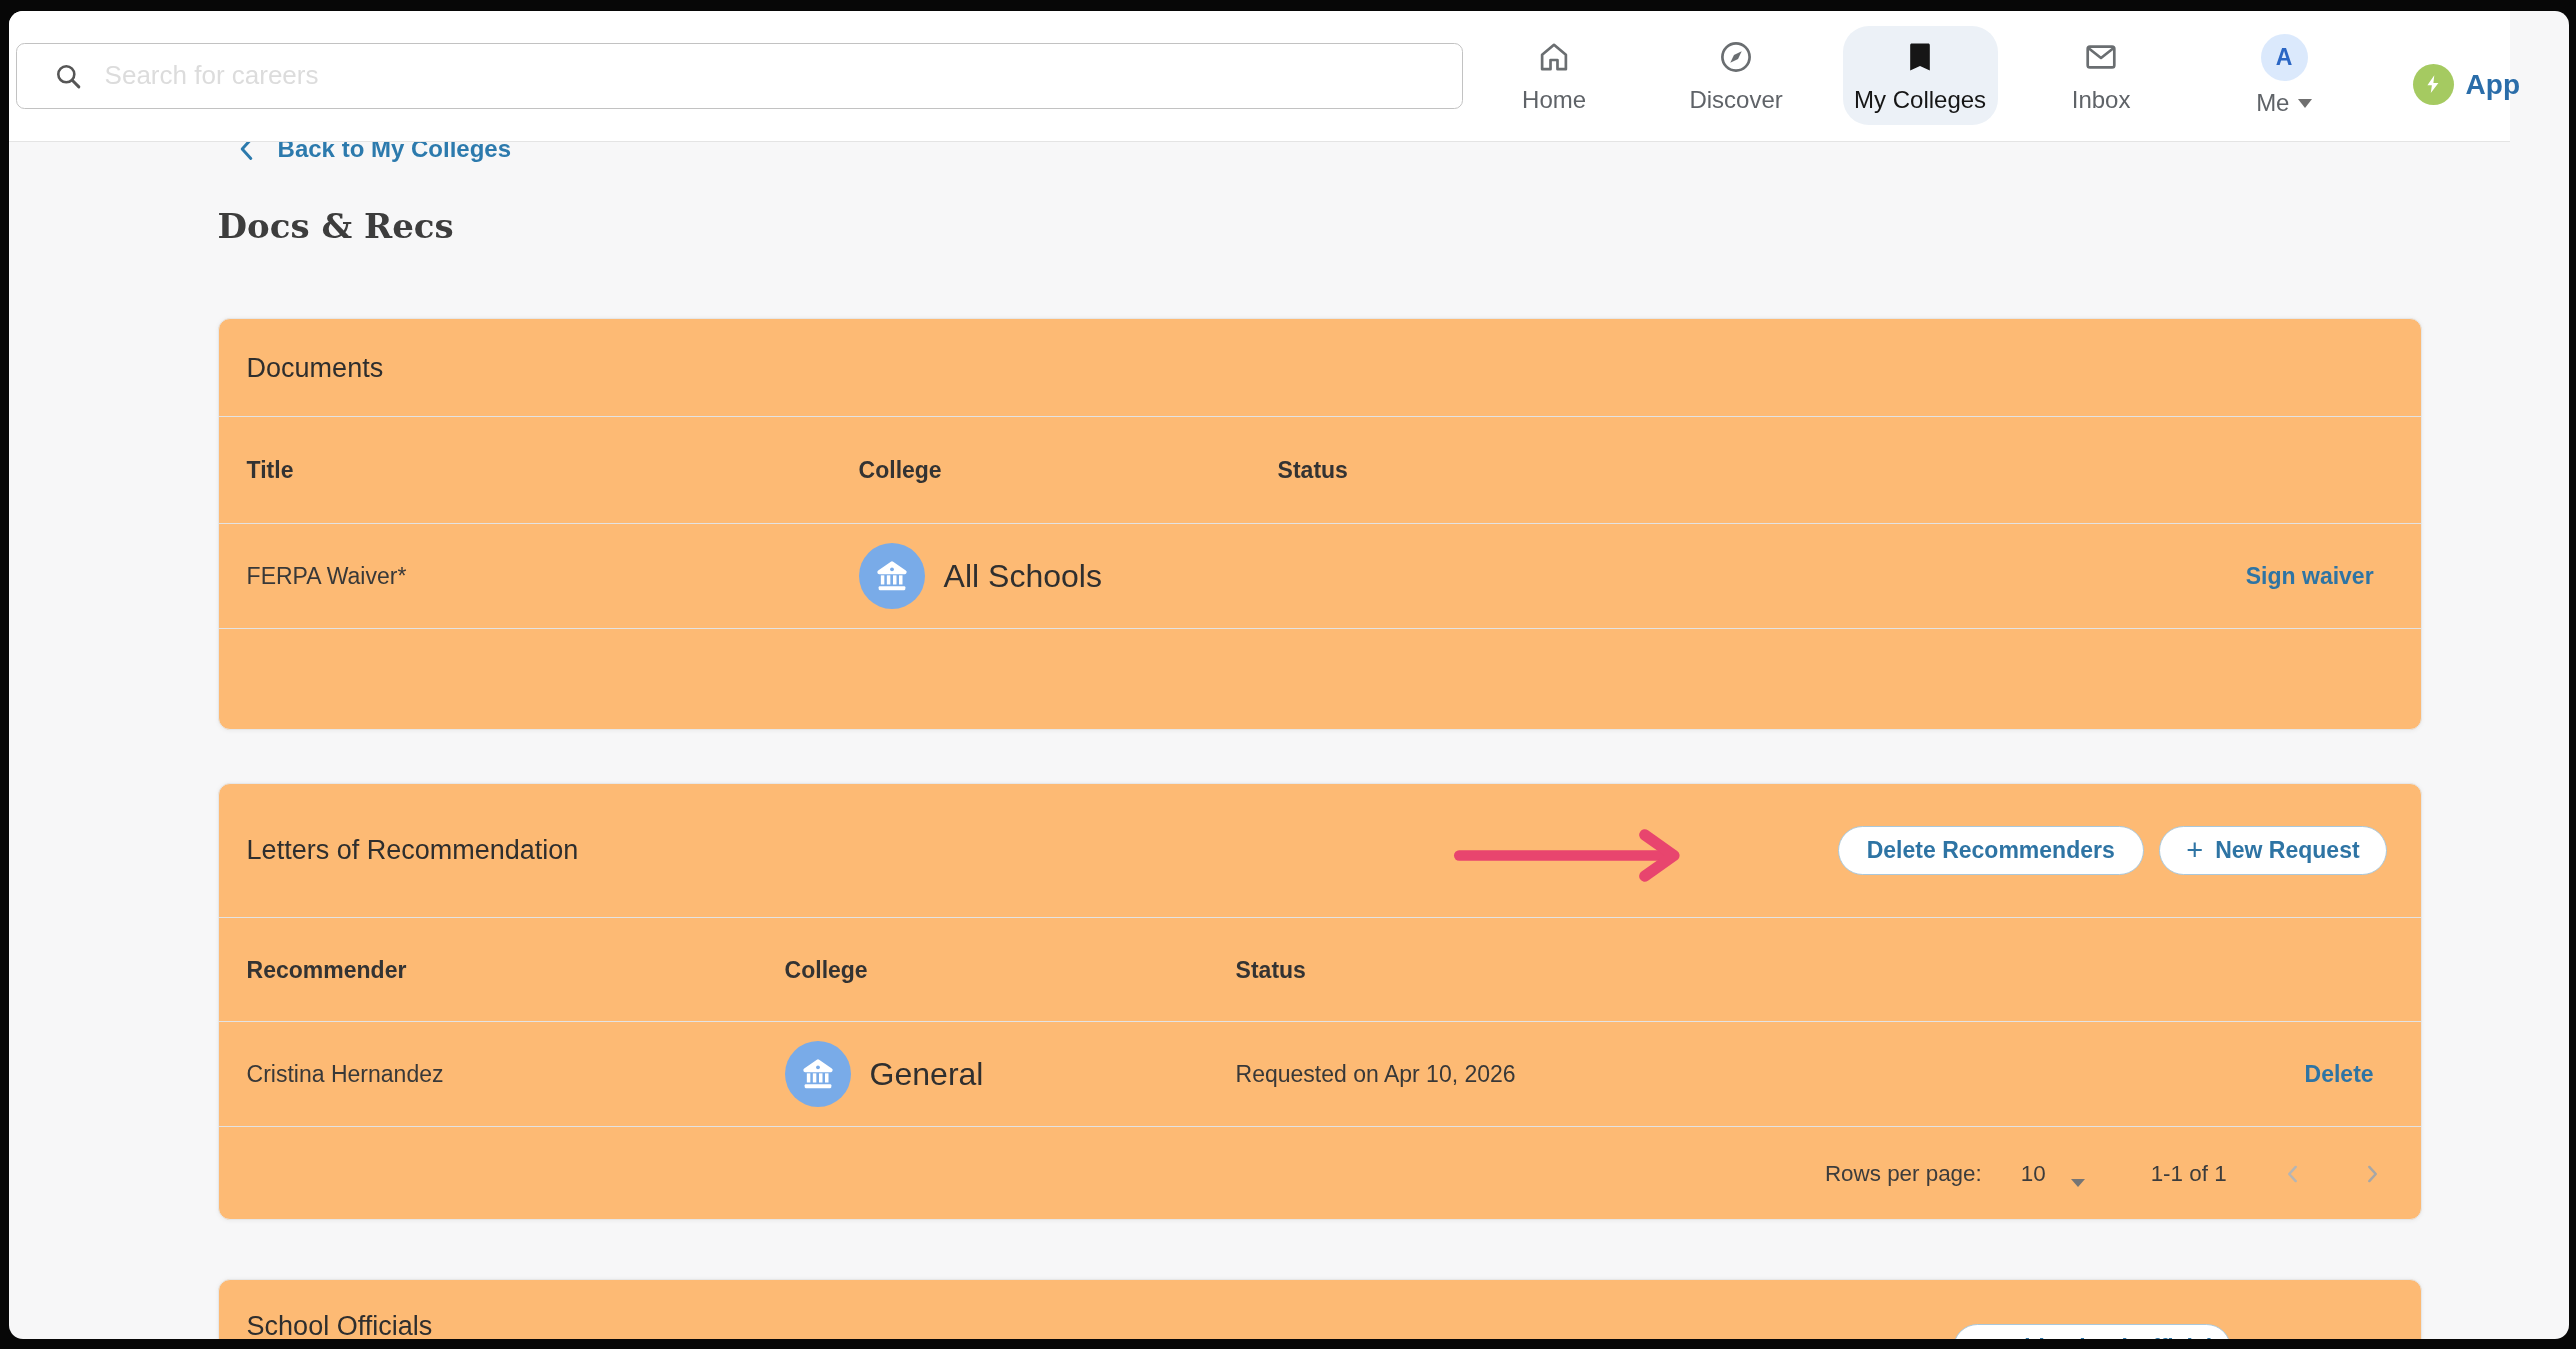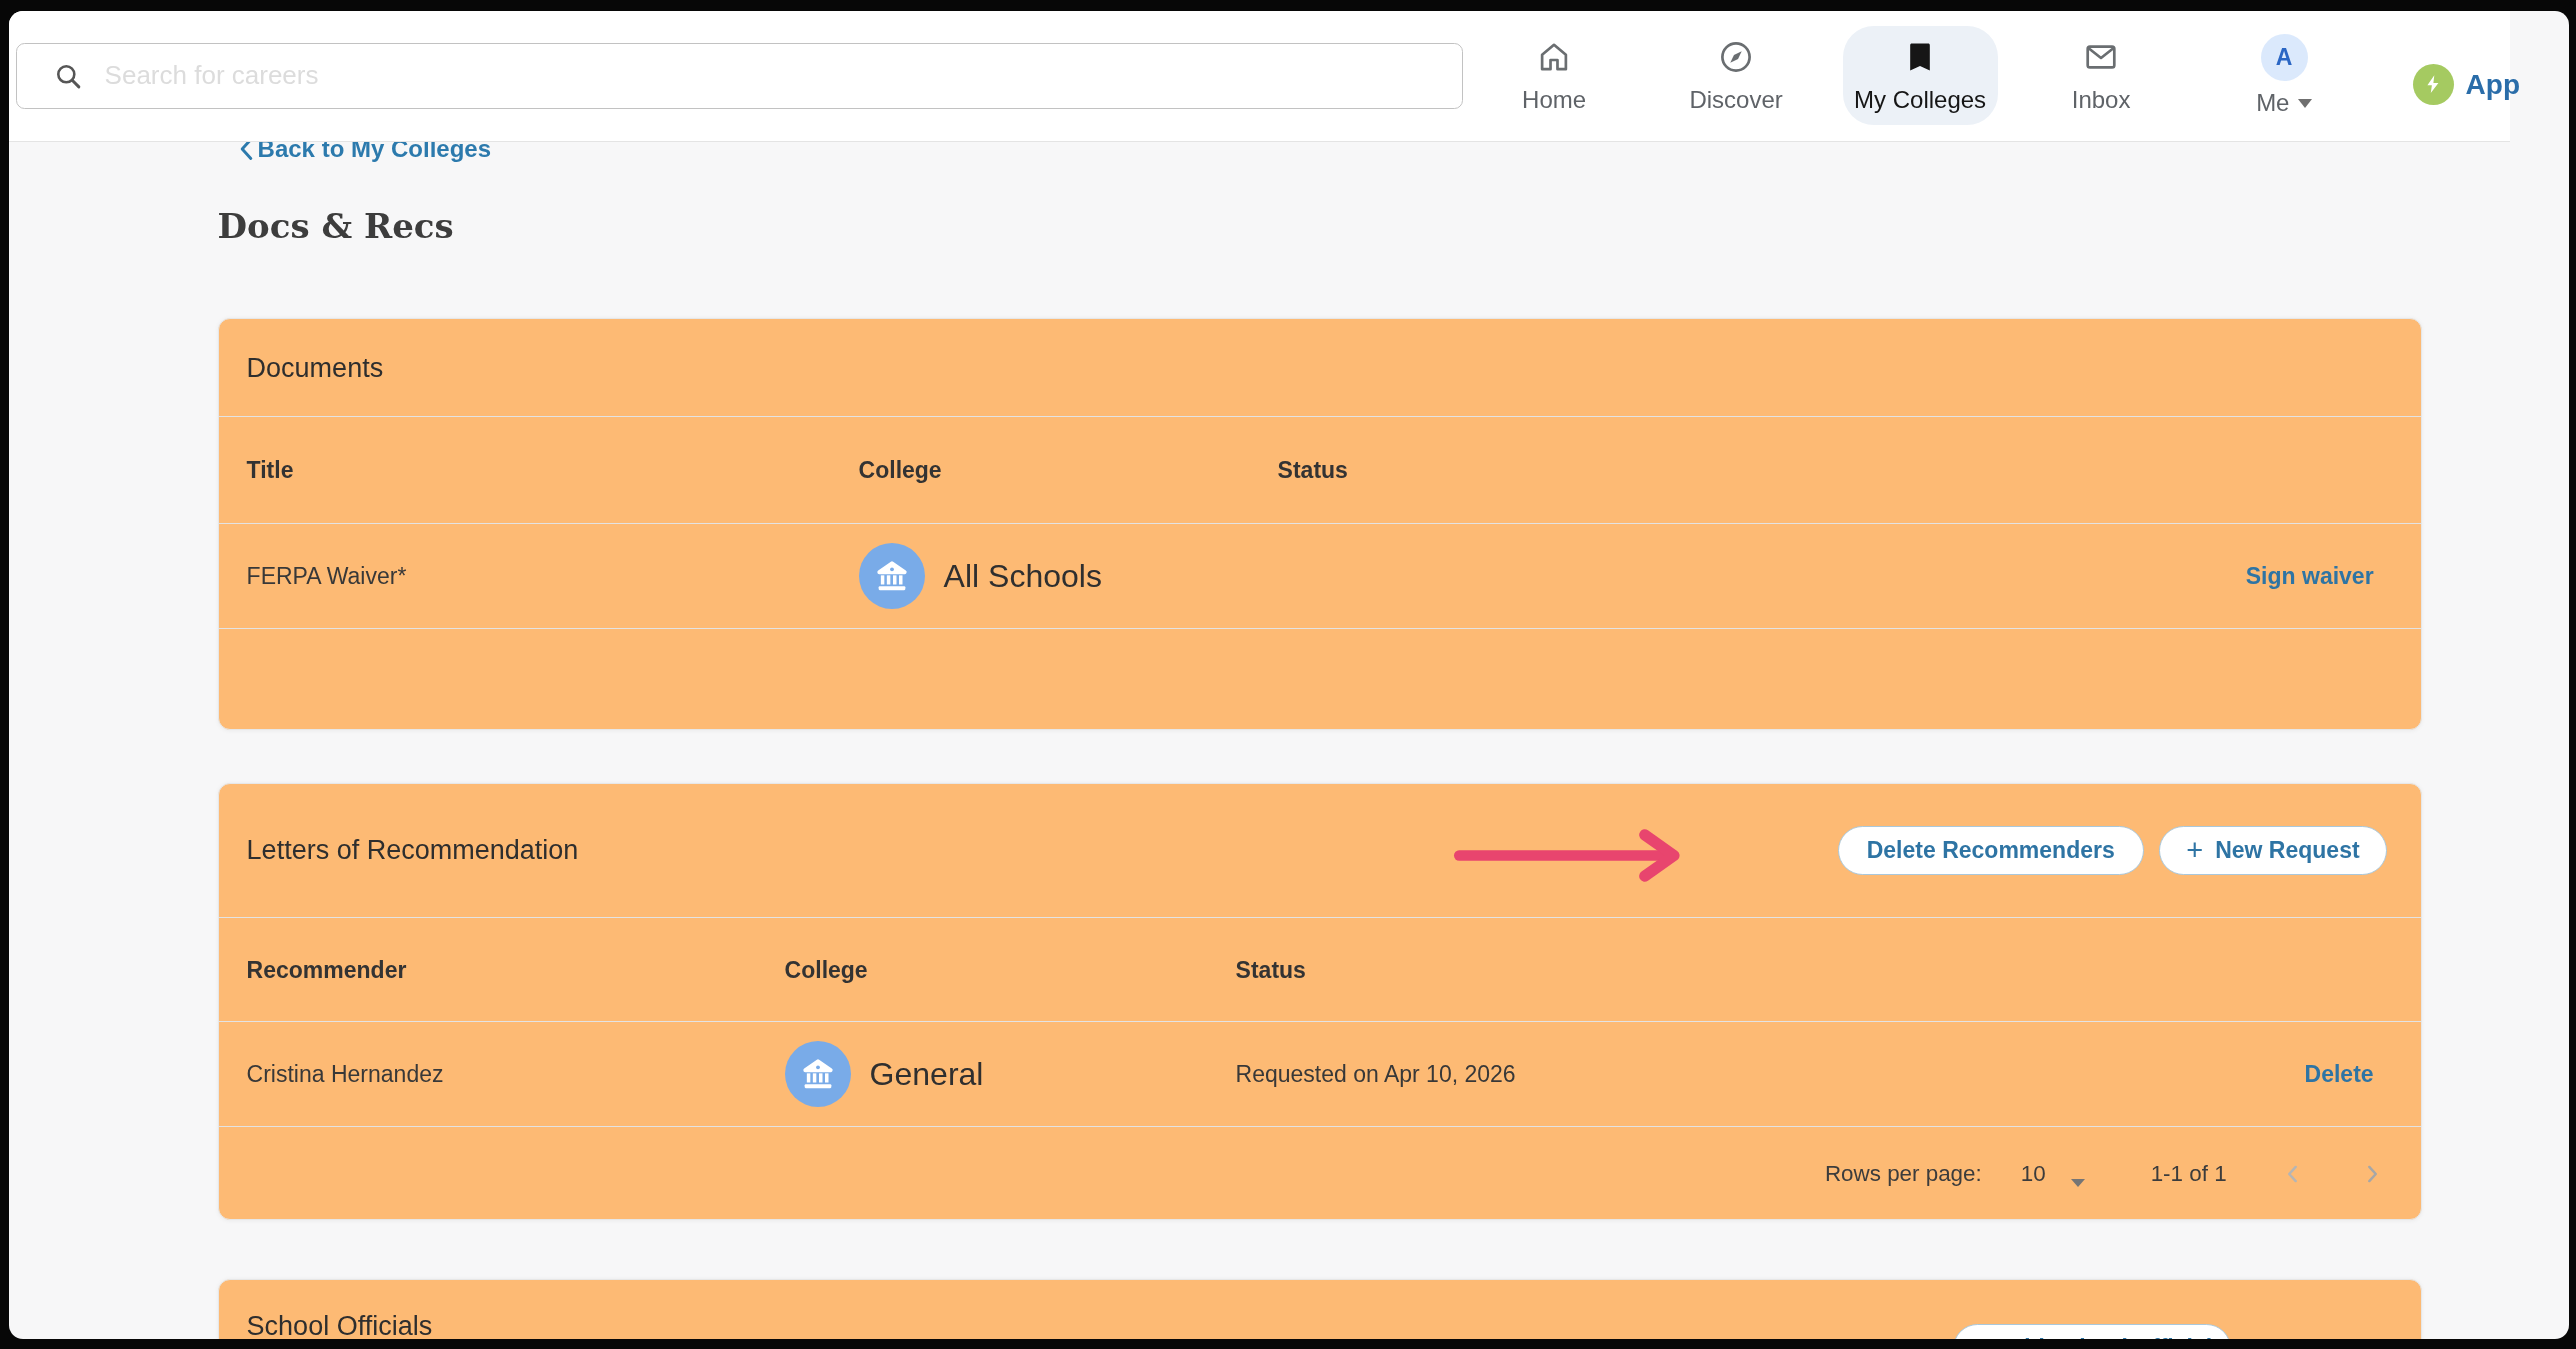--- a/index.html
+++ b/index.html
@@ -30,21 +30,21 @@
   .me-row{display:flex;align-items:center;gap:8.6px;}
   .caret-down{width:0;height:0;border-left:7.8px solid transparent;border-right:7.8px solid transparent;
               border-top:9.5px solid #6f6f6f;}
   .logo{position:absolute;left:2404px;top:53px;display:flex;align-items:center;gap:12px;}
   .logo-circle{width:41px;height:41px;border-radius:50%;background:#a5ca61;display:flex;
                align-items:center;justify-content:center;}
   .logo-text{font-size:28px;font-weight:700;color:#2a6da9;white-space:nowrap;}
 
   
   .content{position:absolute;inset:0;z-index:1;}
-  .back-link{position:absolute;left:228px;top:124px;display:flex;align-items:center;gap:2px;
+  .back-link{position:absolute;left:228px;top:124px;display:flex;align-items:center;gap:22px;
              color:#2c7aad;font-size:24px;font-weight:700;cursor:pointer;white-space:nowrap;}
   .page-title{position:absolute;left:209px;top:195px;font-family:"DejaVu Serif","Liberation Serif",serif;
               font-size:34px;font-weight:700;color:#3d3d3d;}
 
   .card{position:absolute;left:209px;width:2204px;background:#fdba74;border:0.9px solid #e7e7e7;
         border-radius:12px;box-shadow:0 0.9px 4.3px rgba(0,0,0,.05);}
   .card-section{position:relative;border-bottom:0.9px solid #e3e3e3;}
   .card-section.last{border-bottom:none;}
   .card-heading{font-size:27px;color:#2e2e2e;}
   .pad-heading{position:absolute;left:28px;top:50%;transform:translateY(-50%);}
@@ -226,21 +226,21 @@
       <div class="nav-item" style="left:1650px;">
         <span class="nicon">
           <svg width="38" height="38" viewBox="0 0 24 24">
             <circle cx="12" cy="12" r="8.6" fill="none" stroke="#6a6e71" stroke-width="1.7"></circle>
             <polygon points="15.6,8.4 13.3,13.3 8.4,15.6 10.7,10.7" fill="#6a6e71"></polygon>
           </svg>
         </span>
         <span class="nlabel">Discover</span>
       </div>
 
-      <div class="nav-item active" style="left:1834px;border-radius:31px;">
+      <div class="nav-item active" style="left:1834px;">
         <span class="nicon">
           <svg width="38" height="38" viewBox="0 0 24 24">
             <path d="M6.8 3.5 h10.4 c0.6 0 1 0.4 1 1 V20.6 l-6.2 -2.9 L5.8 20.6 V4.5 c0 -0.6 0.4 -1 1 -1 Z" fill="#161616"></path>
           </svg>
         </span>
         <span class="nlabel">My Colleges</span>
       </div>
 
       <div class="nav-item" style="left:2015px;">
         <span class="nicon">

